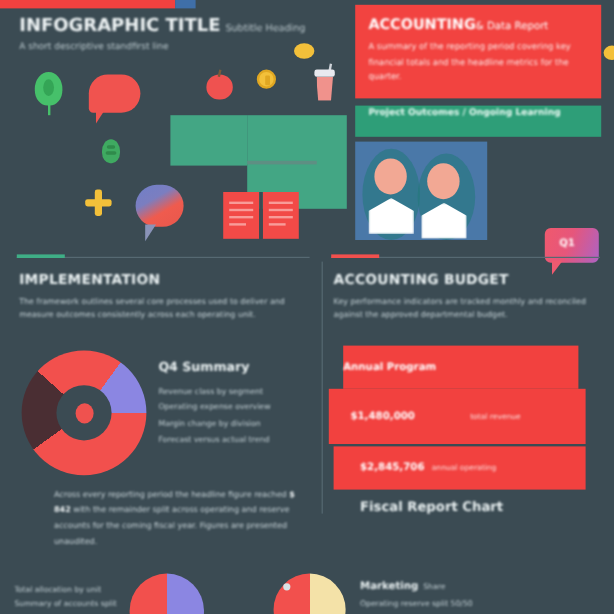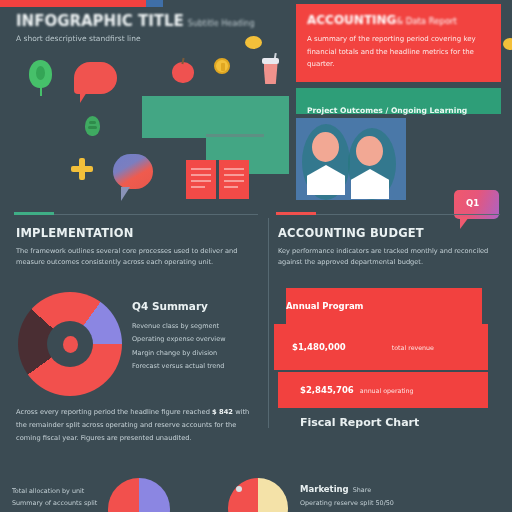--- a/index.html
+++ b/index.html
@@ -45,21 +45,21 @@
   }
   .hero-red .hr-t { font-size: 12px; font-weight: 700; color: #ffffff; filter: blur(0.8px); }
   .hero-red .hr-t .sm { font-size: 8.5px; font-weight: 400; }
   .hero-red .hr-b { margin-top: 6px; font-size: 7px; color: #fde8e6; filter: blur(0.78px); line-height: 1.8; }
 
   
   .green-strip {
     position: absolute; left: 296px; top: 88px;
     width: 205px; height: 26px;
     background: #2e9e78;
-    padding: 18px 0 0 11px;
+    padding: 1px 0 0 11px;
   }
   .green-strip .gs-t { font-size: 7.6px; font-weight: 600; color: #eafaf3; filter: blur(0.75px); }
 
   
   .avatar-panel {
     position: absolute; left: 296px; top: 118px;
     width: 110px; height: 82px;
     background: #4a78a8;
     overflow: hidden;
   }
@@ -203,21 +203,21 @@
     display: flex; align-items: center;
   }
   .badge .bt { font-size: 8.5px; font-weight: 700; filter: blur(0.75px); }
   .badge .bs { font-size: 6.3px; font-weight: 400; color: #fde2e0; margin-left: 6px; filter: blur(0.72px); }
   .badge.b1 { left: 286px; top: 288px; width: 196px; height: 36px; justify-content: flex-start; }
   .badge.b2 { left: 274px; top: 324px; width: 214px; height: 46px; padding-left: 18px; gap: 40px; }
   .badge.b3 { left: 278px; top: 372px; width: 210px; height: 36px; padding-left: 22px; }
 
   
   .btm-para { position: absolute; left: 16px; top: 406px; width: 238px; }
-  .btm-para .bp { font-size: 6.7px; color: #c6d2d7; filter: blur(0.72px); line-height: 1.95; }
+  .btm-para .bp { font-size: 6.7px; color: #c6d2d7; filter: blur(0.72px); line-height: 1.95; margin-left: 29px; }
   .btm-para .bp b { color: #eef3f4; font-weight: 700; }
 
   .btm-label { position: absolute; left: 300px; top: 416px;
                font-size: 11px; font-weight: 700; color: #e9f0f1; filter: blur(0.78px); }
 
   
   .pie { position: absolute; border-radius: 50%; }
   .pie.p1 { left: 108px; top: 478px; width: 62px; height: 62px;
             background: conic-gradient(from 180deg, #f2504d 0deg 180deg, #8b86e2 180deg 360deg); }
   .pie.p2 { left: 228px; top: 478px; width: 60px; height: 60px;

